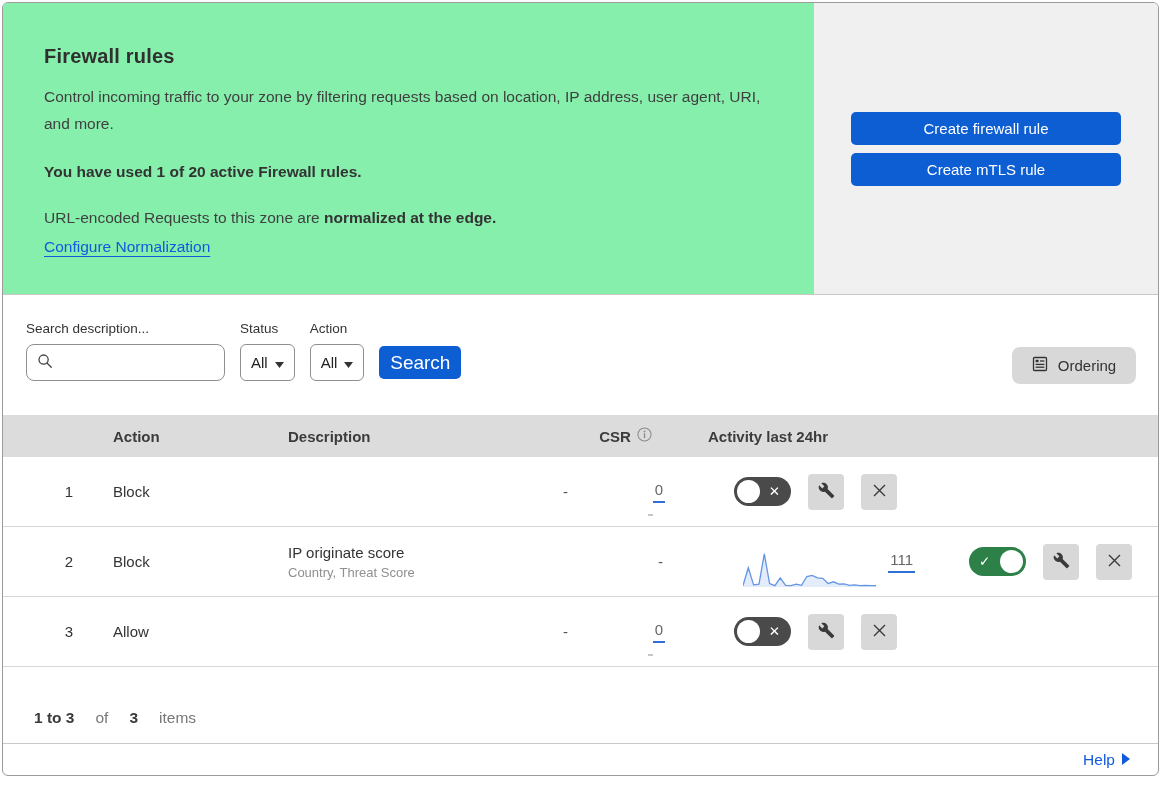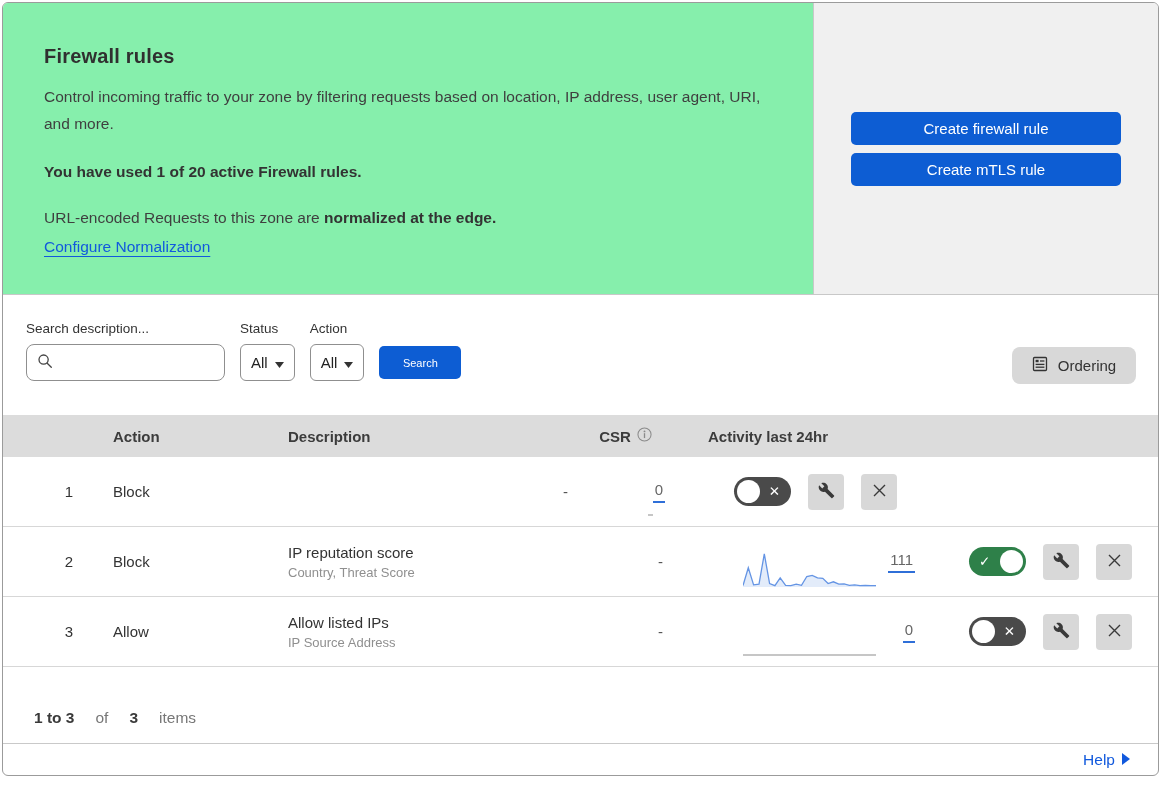--- a/index.html
+++ b/index.html
@@ -36,21 +36,21 @@
   .field label { display:block; font-size:13.5px; color:#333; margin-bottom:8px; }
   .search-box {
     width:199px; height:37px; border:1px solid #8f8f8f; border-radius:8px;
     display:flex; align-items:center; padding:0 10px; background:#fff;
   }
   .search-box input { border:none; outline:none; flex:1; font-family:inherit; font-size:14px; margin-left:8px; min-width:0; }
   .dropdown {
     height:37px; border:1px solid #8f8f8f; border-radius:6px; background:#fff;
     display:flex; align-items:center; gap:7px; padding:0 10px; font-size:15px; color:#222; cursor:pointer;
   }
-  .search-btn { width:82px; height:33px; margin-bottom:2px; font-size:11px; }
+  .search-btn { width:82px; height:33px; margin-bottom:2px; font-size:19px; }
   .btn-gray {
     background:#d8d8d8; color:#333; border:none; border-radius:8px;
     font-family:inherit; cursor:pointer;
   }
   .ordering { position:absolute; right:22px; bottom:31px; width:124px; height:37px; font-size:15px;
     display:flex; align-items:center; justify-content:center; gap:10px; }
 
   
   .grid { display:grid; grid-template-columns:90px 175px 310px 95px 250px 1fr; align-items:center; }
   .thead { height:42px; background:#dcdcdc; font-size:15px; font-weight:600; color:#3c3c3c; }
@@ -205,21 +205,21 @@
                 <path d="M2 2 L13 13 M13 2 L2 13" stroke="#3a3a3a" stroke-width="1.4"></path>
               </svg></span>
         </button>
       </div>
     </div>
 
     <div class="grid trow">
       <div class="cell-num">2</div>
       <div class="cell-action">Block</div>
       <div class="cell-desc">
-        <div class="desc-title">IP reputation score</div>
+        <div class="desc-title">IP originate score</div>
         <div class="desc-fields">Country, Threat Score</div>
       </div>
       <div class="cell-csr">-</div>
       <div class="cell-activity">
         <div class="chart"><svg width="133" height="40" viewBox="0 0 133 40">
               <polygon points="0.0,36.6 5.3,18.8 10.6,35.9 16.0,35.2 21.3,4.8 26.6,34.5 31.9,36.6 37.2,28.9 42.6,36.3 47.9,36.6 53.2,35.2 58.5,36.3 63.8,27.5 69.2,26.4 74.5,28.9 79.8,29.3 85.1,34.5 90.4,32.8 95.8,35.2 101.1,34.9 106.4,36.3 111.7,35.9 117.0,36.6 122.4,36.3 127.7,36.6 133.0,36.6 133,38 0,38" fill="rgba(100,148,228,0.18)"></polygon>
               <polyline points="0.0,36.6 5.3,18.8 10.6,35.9 16.0,35.2 21.3,4.8 26.6,34.5 31.9,36.6 37.2,28.9 42.6,36.3 47.9,36.6 53.2,35.2 58.5,36.3 63.8,27.5 69.2,26.4 74.5,28.9 79.8,29.3 85.1,34.5 90.4,32.8 95.8,35.2 101.1,34.9 106.4,36.3 111.7,35.9 117.0,36.6 122.4,36.3 127.7,36.6 133.0,36.6" fill="none" stroke="#6494e4" stroke-width="1.3"></polyline>
             </svg></div>
         <a class="count-link">111</a>
       </div>
@@ -238,24 +238,20 @@
           <span><svg width="15" height="15" viewBox="0 0 15 15">
                 <path d="M2 2 L13 13 M13 2 L2 13" stroke="#3a3a3a" stroke-width="1.4"></path>
               </svg></span>
         </button>
       </div>
     </div>
 
     <div class="grid trow">
       <div class="cell-num">3</div>
       <div class="cell-action">Allow</div>
-      <div class="cell-desc">
-        <div class="desc-title">Allow listed IPs</div>
-        <div class="desc-fields">IP Source Address</div>
-      </div>
       <div class="cell-csr">-</div>
       <div class="cell-activity">
         <div class="chart">
             <div class="flatline"></div>
           </div>
         <a class="count-link">0</a>
       </div>
       <div class="cell-controls">
         <div class="toggle off">
 

